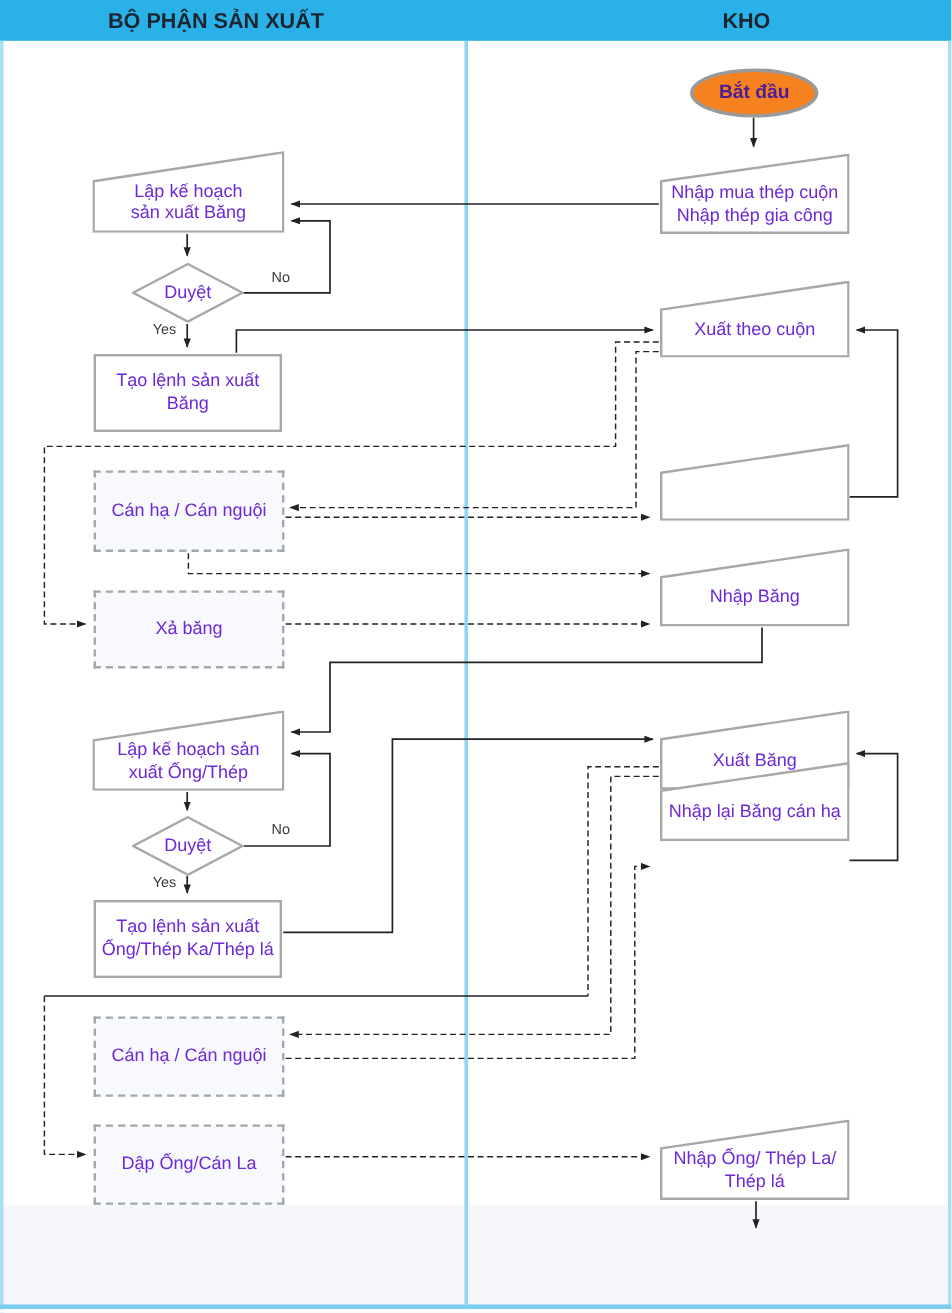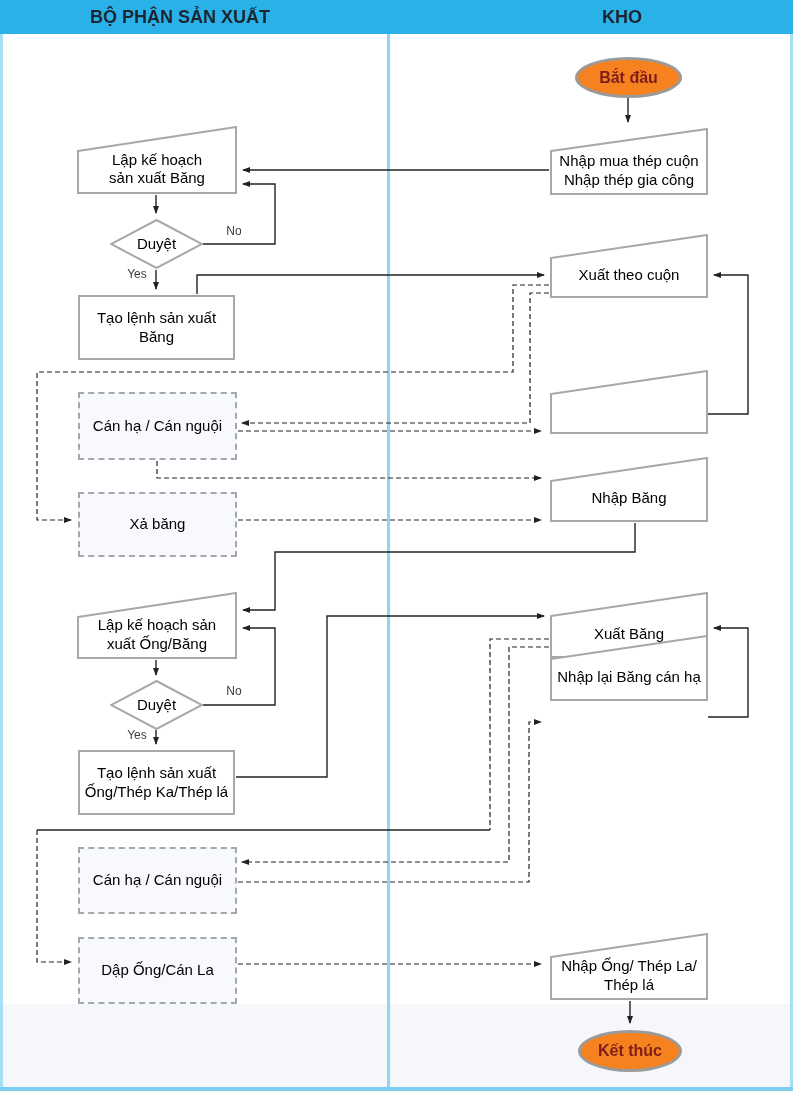--- a/index.html
+++ b/index.html
@@ -20,29 +20,29 @@
   .divider{position:absolute;left:387px;top:34px;width:3px;height:1053px;background:#8FD6F3;z-index:1;}
 
   
   svg.wires{position:absolute;left:0;top:0;z-index:2;pointer-events:none;}
   .wire{fill:none;stroke:#222222;stroke-width:1.4px;}
   .wire-dash{fill:none;stroke:#222222;stroke-width:1.2px;stroke-dasharray:5 3;}
   .wire-solid-seg{fill:none;stroke:#222222;stroke-width:1.4px;}
 
   
   .node{position:absolute;z-index:5;display:flex;align-items:center;justify-content:center;
-    text-align:center;font-size:15px;color:#000000;line-height:1.22;}
+    text-align:center;font-size:15px;color:#6d28d9;line-height:1.22;}
   .node .lbl{position:relative;z-index:2;white-space:pre-line;}
   .node svg.shape{position:absolute;left:0;top:0;z-index:1;}
   .shape polygon{fill:#ffffff;stroke:#A8A8A8;stroke-width:2px;}
   .rectbox{background:#ffffff;border:2px solid #A8A8A8;box-sizing:border-box;}
   .dashedbox{background:#F7F9FC;border:2px dashed #A3A8AC;box-sizing:border-box;}
   .slant{padding-top:18px;box-sizing:border-box;}
   .ellipse{background:#F6821F;border:3px solid #9A9A9A;border-radius:50%;
-    box-sizing:border-box;color:#7f1d1d;font-weight:bold;font-size:16px;}
+    box-sizing:border-box;color:#4c1d95;font-weight:bold;font-size:16px;}
   .branch-label{position:absolute;z-index:6;font-size:12px;color:#3c3c3c;transform:translate(-50%,-50%);}
 </style>
 </head>
 <body>
 
 <div class="page">
 
   <div class="header">
     <span class="lane-title" style="left:180px;">BỘ PHẬN SẢN XUẤT</span>
     <span class="lane-title" style="left:622px;">KHO</span>
@@ -115,21 +115,21 @@
 
   <div class="node dashedbox" style="left:78px;top:492px;width:159px;height:65px;">
     <span class="lbl">Xả băng</span>
   </div>
 
   <div class="node slant" style="left:77px;top:592px;width:160px;height:67px;">
     <svg class="shape" width="160" height="67">
       <polygon points="1,25 159,1 159,66 1,66"></polygon>
       </svg>
     <span class="lbl">Lập kế hoạch sản
-xuất Ống/Băng</span>
+xuất Ống/Thép</span>
   </div>
 
   <div class="node" style="left:110px;top:680px;width:93px;height:50px;">
     <svg class="shape" width="93" height="50">
       <polygon points="46.5,1 92,25 46.5,49 1,25"></polygon>
       </svg>
     <span class="lbl">Duyệt</span>
   </div>
 
   <div class="node rectbox" style="left:78px;top:750px;width:157px;height:65px;">
@@ -192,22 +192,19 @@
   </div>
 
   <div class="node slant" style="left:550px;top:933px;width:158px;height:67px;">
     <svg class="shape" width="158" height="67">
       <polygon points="1,24 157,1 157,66 1,66"></polygon>
       </svg>
     <span class="lbl">Nhập Ống/ Thép La/
 Thép lá</span>
   </div>
 
-  <div class="node ellipse" style="left:578px;top:1030px;width:104px;height:42px;">
-    <span class="lbl">Kết thúc</span>
-  </div>
 
   <span class="branch-label" style="left:234px;top:231px;">No</span>
   <span class="branch-label" style="left:137px;top:274px;">Yes</span>
   <span class="branch-label" style="left:234px;top:691px;">No</span>
   <span class="branch-label" style="left:137px;top:735px;">Yes</span>
 
 </div>
 
 </body></html>

